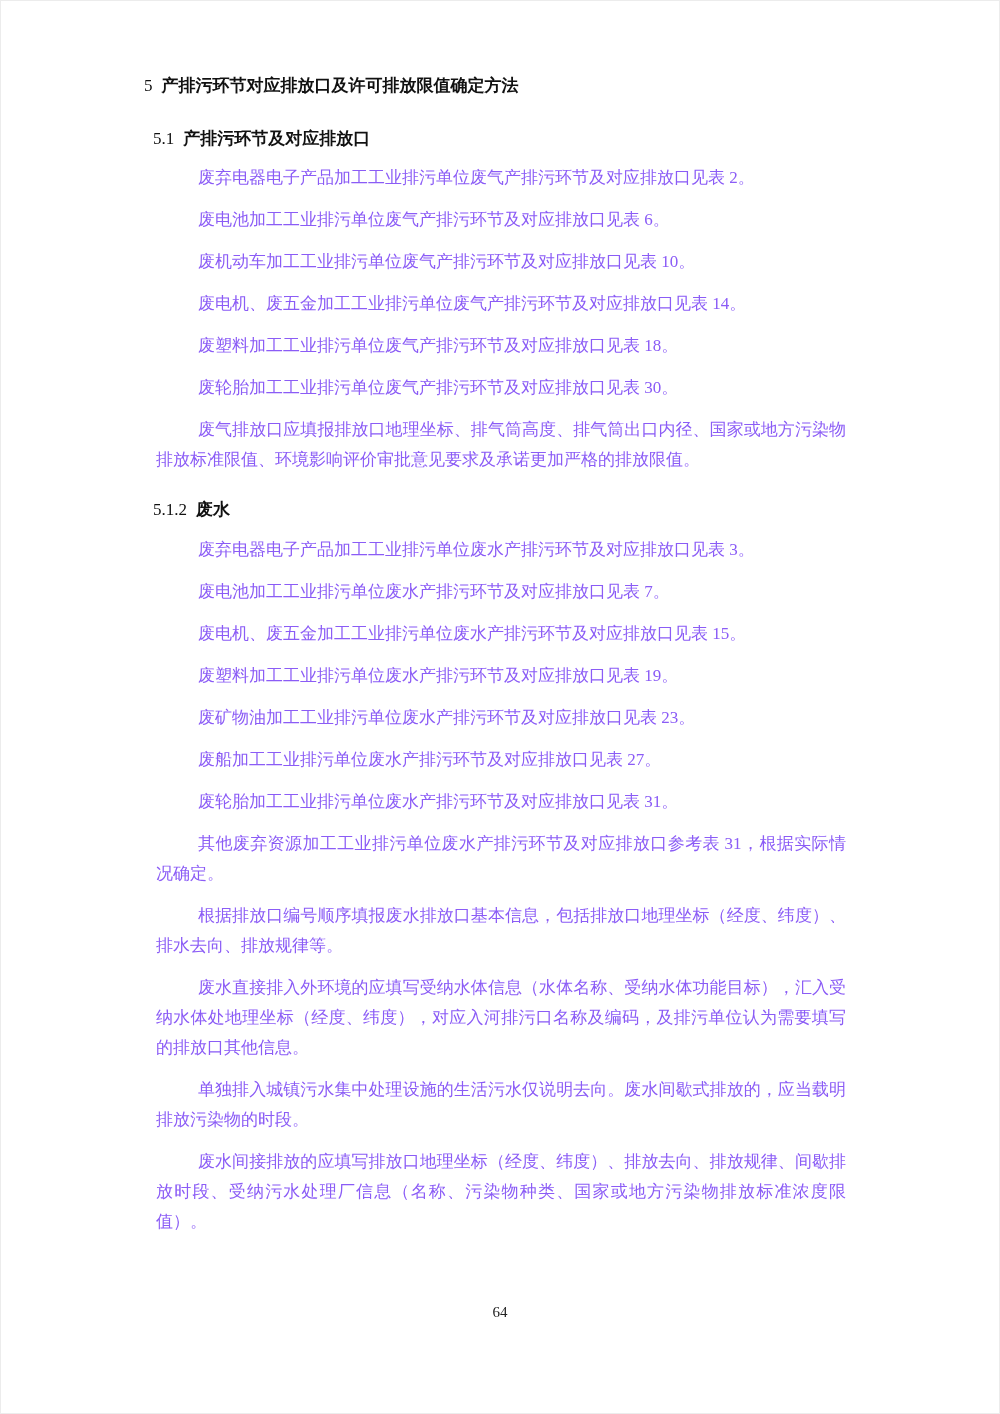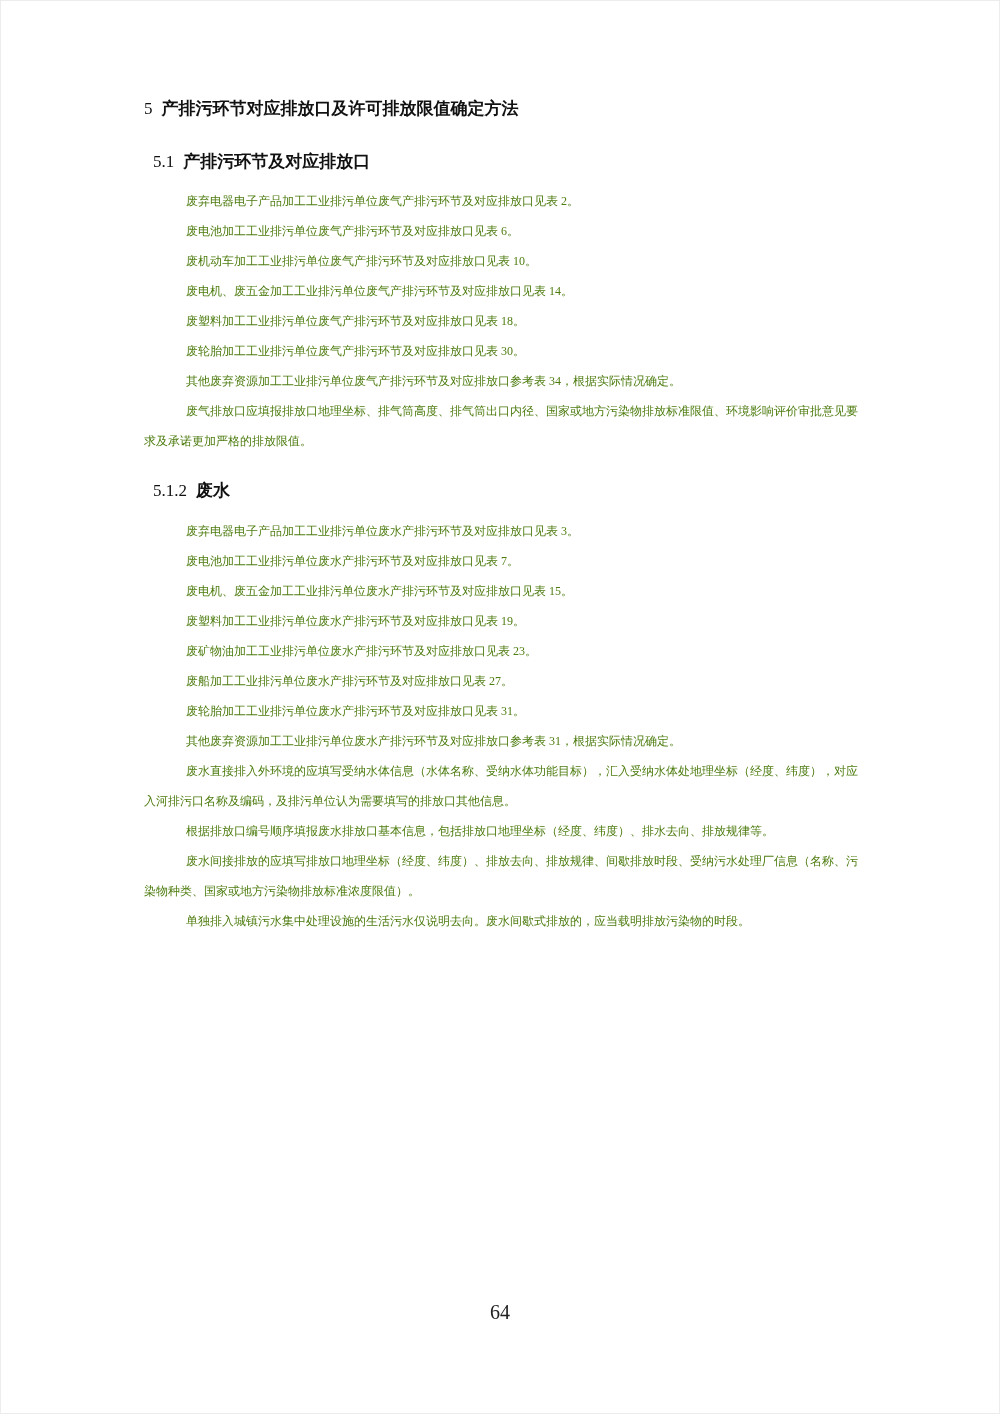--- a/index.html
+++ b/index.html
@@ -11,56 +11,56 @@
     border:1px solid #ececec;
     box-sizing:border-box;
     font-family:"Liberation Serif","DejaVu Serif",serif;
     color:#121212;
     overflow:hidden;
   }
   .content{
     position:absolute;
     top:0;left:143px;
     width:714px;
-    padding-top:97px;
+    padding-top:74px;
   }
   .h1,.h2,.h3{
     margin:0;
     font-size:17px;
     line-height:22px;
     font-weight:bold;
     font-family:"Liberation Sans","DejaVu Sans",sans-serif;
     color:#111;
   }
   .h2{margin-top:31px;margin-left:9px;}
   .h3{margin-top:24px;margin-left:9px;}
   .h3.water{}
   .h-num{
     font-family:"Liberation Serif","DejaVu Serif",serif;
     font-weight:normal;
     margin-right:9px;
   }
   .body-line,.body-para{
-    margin:0;
-    font-size:12px;
+    margin:12px;
+    font-size:17px;
     line-height:30px;
     text-indent:42px;
-    color:#4d7c0f;
+    color:#8b5cf6;
   }
   .body-para{
     text-align:justify;
   }
   .air-list{margin-top:13px;}
   .water-list{margin-top:14px;}
   .footer{
     position:absolute;
     left:0;right:0;
     bottom:91px;
     text-align:center;
-    font-size:20px;
+    font-size:15px;
     line-height:20px;
     color:#222;
   }
 </style>
 </head>
 <body>
 
 <div class="page">
   <div class="content">
 
@@ -71,39 +71,38 @@
 
     <div class="air-list">
       <p class="body-line">废弃电器电子产品加工工业排污单位废气产排污环节及对应排放口见表 2。</p>
       <p class="body-line">废电池加工工业排污单位废气产排污环节及对应排放口见表 6。</p>
       <p class="body-line">废机动车加工工业排污单位废气产排污环节及对应排放口见表 10。</p>
       <p class="body-line">废电机、废五金加工工业排污单位废气产排污环节及对应排放口见表 14。</p>
       <p class="body-line">废塑料加工工业排污单位废气产排污环节及对应排放口见表 18。</p>
       <p class="body-line">废轮胎加工工业排污单位废气产排污环节及对应排放口见表 30。</p>
     </div>
 
-    <p class="body-para">其他废弃资源加工工业排污单位废气产排污环节及对应排放口参考表 34，根据实际情况确定。</p>
     <p class="body-para">废气排放口应填报排放口地理坐标、排气筒高度、排气筒出口内径、国家或地方污染物排放标准限值、环境影响评价审批意见要求及承诺更加严格的排放限值。</p>
 
     <p class="h3 water"><span class="h-num">5.1.2</span><span class="h-title">废水</span></p>
 
     <div class="water-list">
       <p class="body-line">废弃电器电子产品加工工业排污单位废水产排污环节及对应排放口见表 3。</p>
       <p class="body-line">废电池加工工业排污单位废水产排污环节及对应排放口见表 7。</p>
       <p class="body-line">废电机、废五金加工工业排污单位废水产排污环节及对应排放口见表 15。</p>
       <p class="body-line">废塑料加工工业排污单位废水产排污环节及对应排放口见表 19。</p>
       <p class="body-line">废矿物油加工工业排污单位废水产排污环节及对应排放口见表 23。</p>
       <p class="body-line">废船加工工业排污单位废水产排污环节及对应排放口见表 27。</p>
       <p class="body-line">废轮胎加工工业排污单位废水产排污环节及对应排放口见表 31。</p>
     </div>
 
     <p class="body-para">其他废弃资源加工工业排污单位废水产排污环节及对应排放口参考表 31，根据实际情况确定。</p>
+    <p class="body-para">根据排放口编号顺序填报废水排放口基本信息，包括排放口地理坐标（经度、纬度）、排水去向、排放规律等。</p>
     <p class="body-para">废水直接排入外环境的应填写受纳水体信息（水体名称、受纳水体功能目标），汇入受纳水体处地理坐标（经度、纬度），对应入河排污口名称及编码，及排污单位认为需要填写的排放口其他信息。</p>
-    <p class="body-para">根据排放口编号顺序填报废水排放口基本信息，包括排放口地理坐标（经度、纬度）、排水去向、排放规律等。</p>
+    <p class="body-para">单独排入城镇污水集中处理设施的生活污水仅说明去向。废水间歇式排放的，应当载明排放污染物的时段。</p>
     <p class="body-para">废水间接排放的应填写排放口地理坐标（经度、纬度）、排放去向、排放规律、间歇排放时段、受纳污水处理厂信息（名称、污染物种类、国家或地方污染物排放标准浓度限值）。</p>
-    <p class="body-para">单独排入城镇污水集中处理设施的生活污水仅说明去向。废水间歇式排放的，应当载明排放污染物的时段。</p>
 
   </div>
 
   <div class="footer">
     <span>64</span>
   </div>
 </div>
 
 </body></html>

